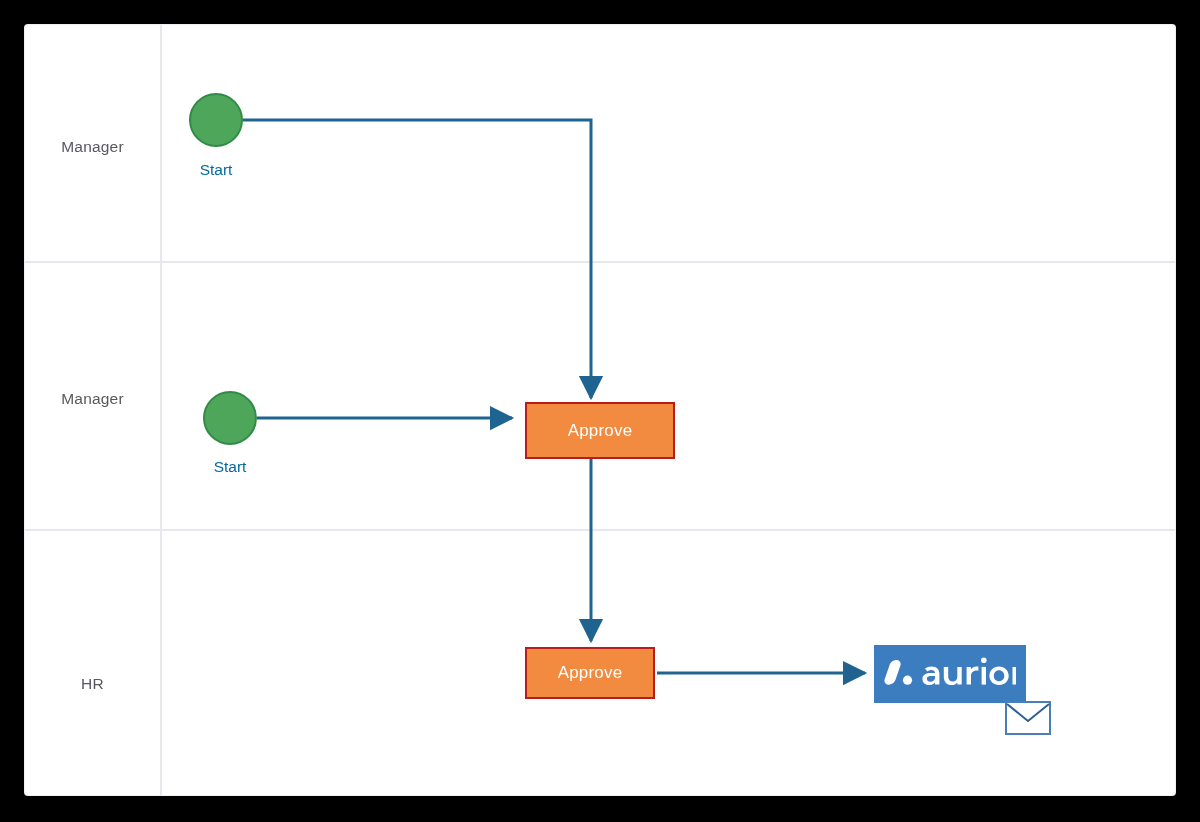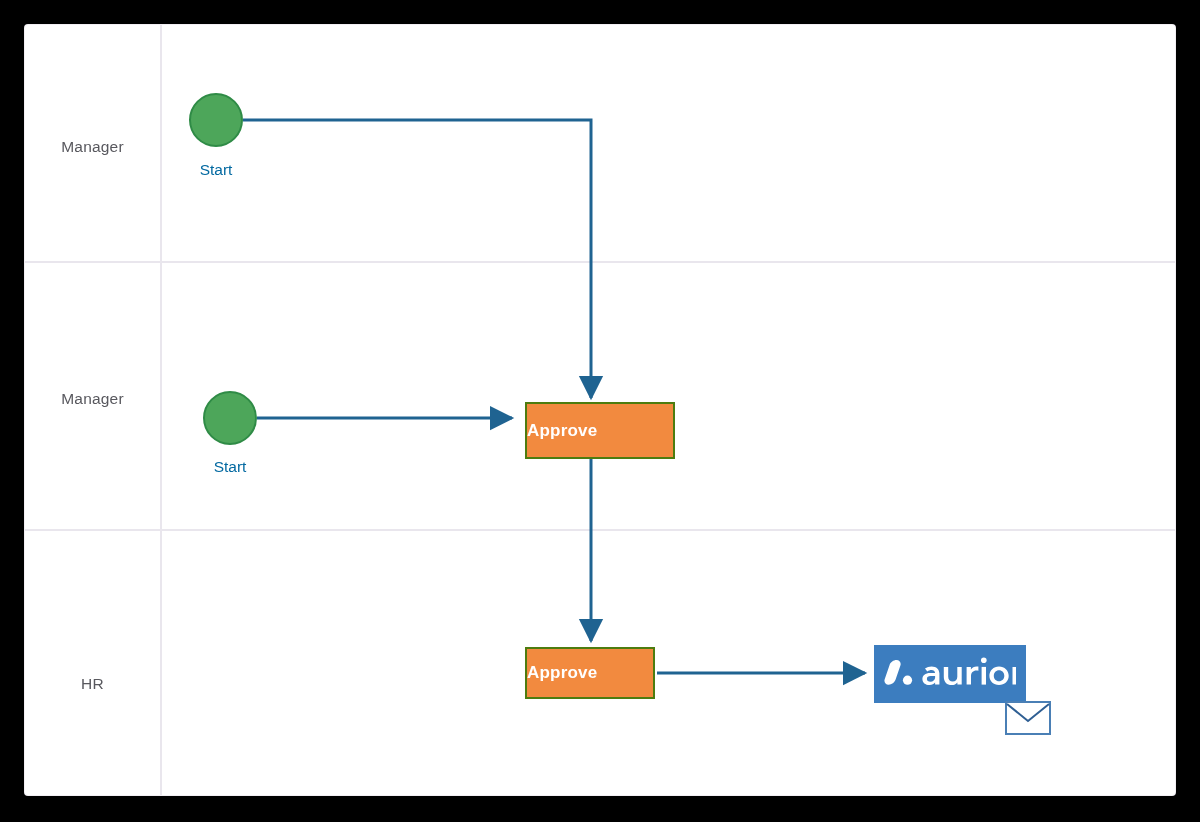--- a/index.html
+++ b/index.html
@@ -61,28 +61,27 @@
   .start-label {
     position: absolute;
     text-align: center;
     color: #0369a1;
     font-size: 15.5px;
     white-space: nowrap;
   }
   .task-box {
     position: absolute;
     background: #f28a3f;
-    border: 2px solid #4d7c0f;
+    border: 2px solid #b91c1c;
     display: flex;
     align-items: center;
-    justify-content: flex-start;
+    justify-content: center;
     color: #ffffff;
     font-size: 17px;
     letter-spacing: .2px;
-    font-weight: bold;
   }
   
   .logo-tile {
     position: absolute;
     background: #3c7dbf;
     display: flex;
     align-items: center;
     justify-content: center;
   }
   .logo-tile svg { display: block; }

